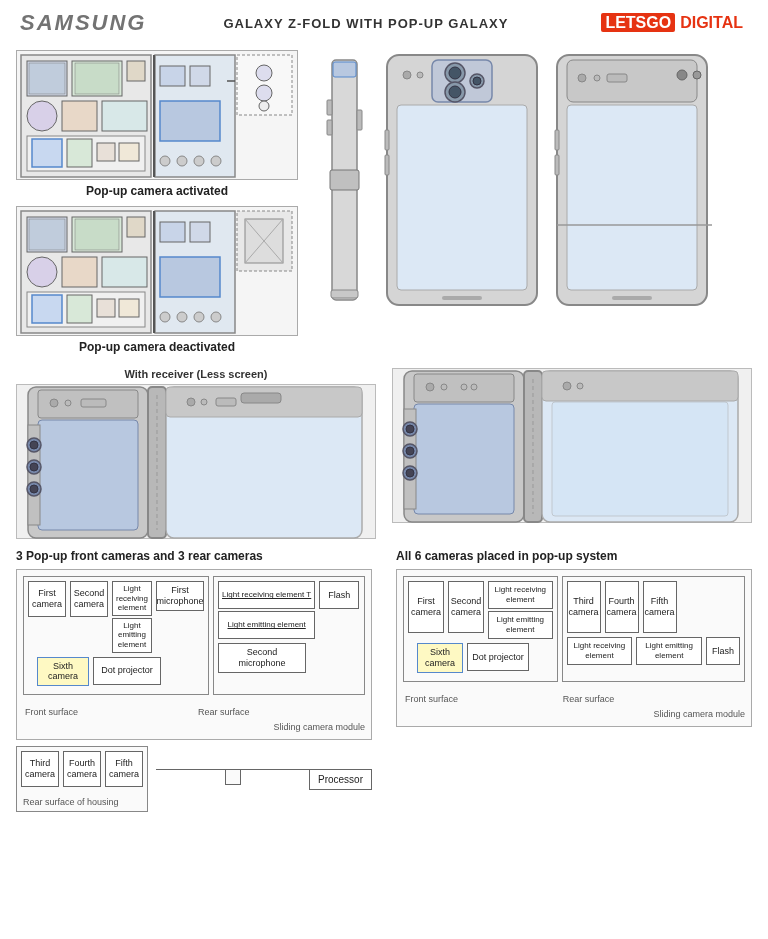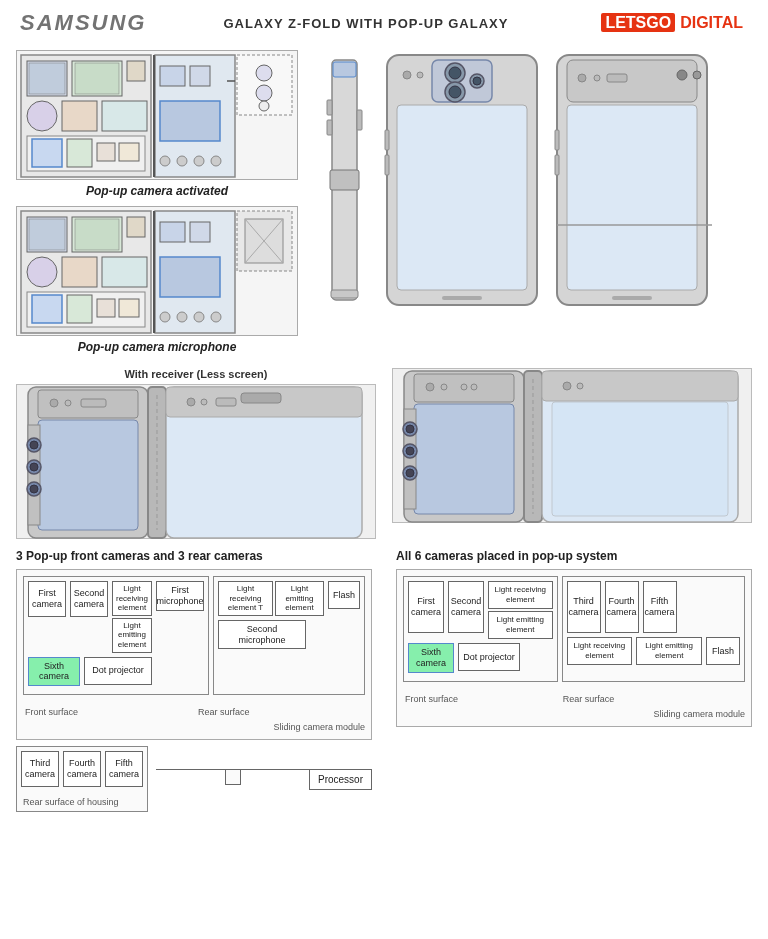--- a/index.html
+++ b/index.html
@@ -52,21 +52,20 @@
     
     .main {
       padding: 8px 16px;
     }
 
     
     .top-section {
       display: flex;
       gap: 19px;
       margin-bottom: 6px;
-      font-style: italic;
     }
 
     
     .left-col {
       flex: 0 0 280px;
     }
 
     .diagram-box {
       border: 1px solid #aaa;
       background: #f5f5f5;
@@ -161,22 +160,23 @@
       text-align: center;
       background: #fff;
       min-height: 28px;
       display: flex;
       align-items: center;
       justify-content: center;
       line-height: 1.2;
     }
 
     .diag-cell.blue {
-      background: #86efac;
+      background: #fef9c3;
       border-color: #5588cc;
+      margin-left: 9px;
     }
 
     .section-label {
       font-size: 9px;
       color: #555;
       margin-top: 10px;
       padding-left: 2px;
     }
 
     .processor-box {
@@ -286,21 +286,21 @@
           <circle cx="165" cy="110" r="5" fill="#ccc" stroke="#888" stroke-width="1"></circle>
           <circle cx="182" cy="110" r="5" fill="#ccc" stroke="#888" stroke-width="1"></circle>
           <circle cx="199" cy="110" r="5" fill="#ccc" stroke="#888" stroke-width="1"></circle>
 
           <rect x="220" y="4" width="55" height="60" fill="#e8e8e8" stroke="#888" stroke-width="1" stroke-dasharray="3,2"></rect>
           <rect x="228" y="12" width="38" height="44" fill="#ddd" stroke="#888" stroke-width="1"></rect>
           <line x1="228" y1="12" x2="266" y2="56" stroke="#aaa" stroke-width="1"></line>
           <line x1="266" y1="12" x2="228" y2="56" stroke="#aaa" stroke-width="1"></line>
         </svg>
       </div>
-      <div class="caption">Pop-up camera microphone</div>
+      <div class="caption">Pop-up camera deactivated</div>
     </div>
 
     <div class="right-col">
 
       <div class="phone-svg-wrap">
         <svg viewBox="0 0 55 260" width="55" height="260">
 
           <rect x="15" y="10" width="25" height="240" rx="4" fill="#d8d8d8" stroke="#888" stroke-width="1.5"></rect>
 
           <rect x="13" y="120" width="29" height="20" rx="2" fill="#c0c0c0" stroke="#777" stroke-width="1"></rect>
@@ -463,21 +463,21 @@
               <div class="diag-cell" style="width:48px;">First microphone</div>
             </div>
             <div class="diag-row">
               <div class="diag-cell blue" style="width:52px;">Sixth camera</div>
               <div class="diag-cell" style="width:68px;">Dot projector</div>
             </div>
           </div>
 
           <div style="flex:1; border:1px solid #888; padding:4px;">
             <div class="diag-row">
-              <div style="display:flex; flex-direction:row; gap:2px;">
+              <div style="display:flex; flex-direction:column; gap:2px;text-decoration:underline;">
                 <div class="diag-cell" style="font-size:8px; padding:2px 3px;">Light receiving element T</div>
                 <div class="diag-cell" style="font-size:8px; padding:2px 3px;">Light emitting element</div>
               </div>
               <div class="diag-cell" style="width:40px;">Flash</div>
             </div>
             <div class="diag-row">
               <div class="diag-cell" style="width:88px;">Second microphone</div>
             </div>
           </div>
         </div>

